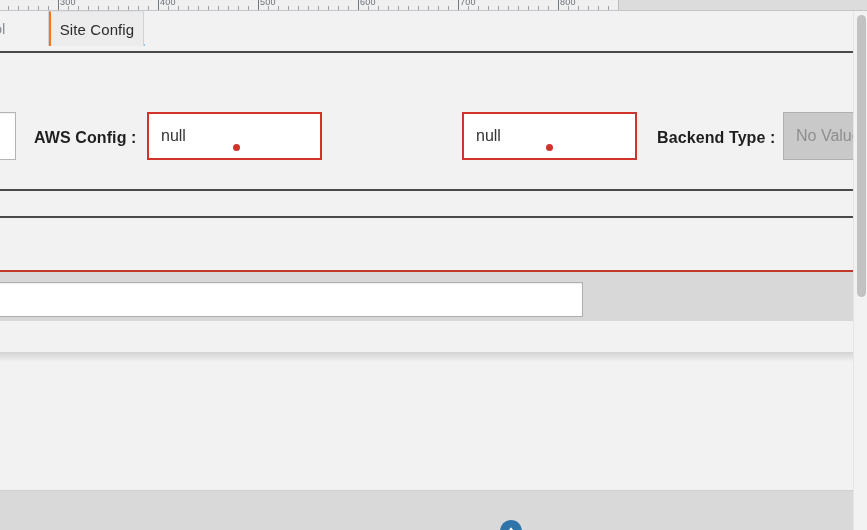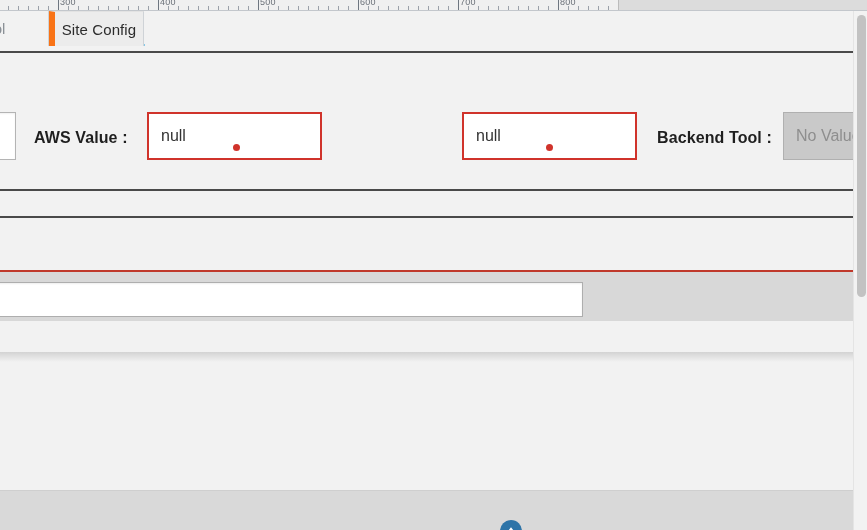--- a/index.html
+++ b/index.html
@@ -104,21 +104,21 @@
     border-right: 1px solid #cfd3d7;
     padding-left: 10px;
     justify-content: flex-start;
   }
   .tab.active {
     left: 49px;
     width: 95px;
     color: #2b2b2b;
     font-weight: 500;
     background: #ececec;
-    border-left: 6px solid #f97316;
+    border-left: 2px solid #f97316;
     border-right: 1px solid #cfd3d7;
     border-top: 1px solid #e2e2e2;
   }
   .tab-rest {
     position: absolute;
     left: 145px;
     top: 0;
     width: 722px;
     height: 35px;
     background: #f2f2f2;
@@ -418,32 +418,32 @@
   <div class="content">
 
     <div class="rule-dark r1"></div>
 
     <div class="form-row">
 
       <div class="input-box plain field-partial">
         <span></span>
       </div>
 
-      <div class="field-label field-prefix-label">AWS Value :</div>
+      <div class="field-label field-prefix-label">AWS Config :</div>
       <div class="input-box error field-prefix-input">
         <span>null</span>
         <span class="error-dot" style="left:84px;"></span>
       </div>
 
       <div class="input-box error field-region-input">
         <span>null</span>
         <span class="error-dot" style="left:82px;"></span>
       </div>
 
-      <div class="field-label field-backend-label">Backend Tool :</div>
+      <div class="field-label field-backend-label">Backend Type :</div>
       <div class="input-box disabled field-backend-input">
         <span>No Value</span>
       </div>
 
     </div>
 
     <div class="rule-dark r2"></div>
     <div class="rule-dark r3"></div>
 
     <div class="rule-red"></div>

